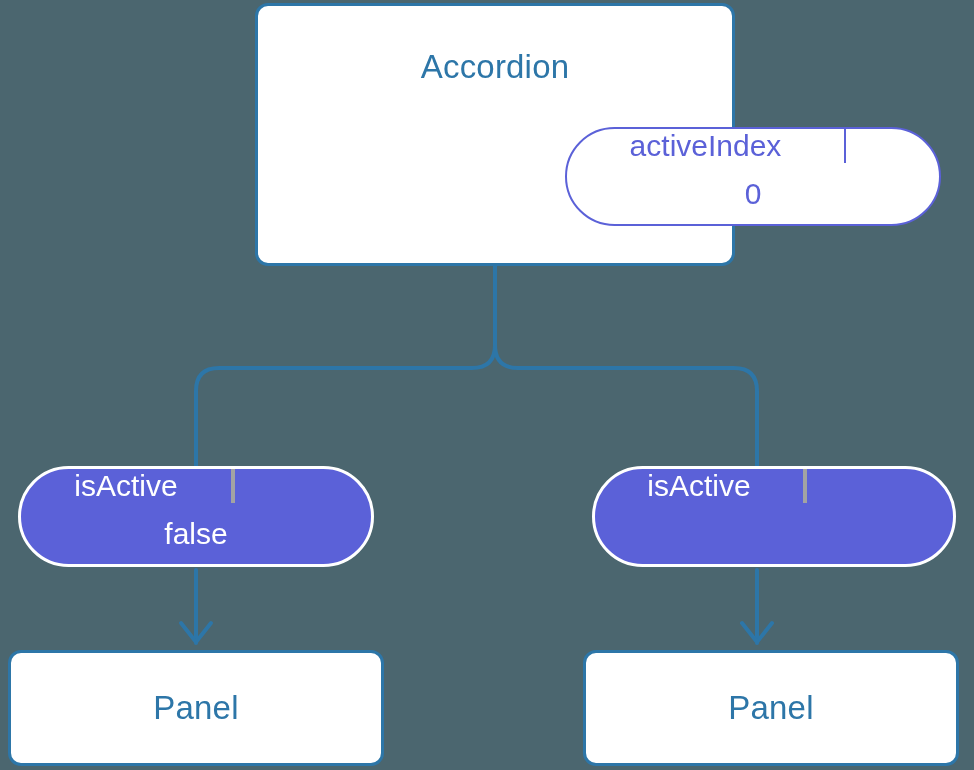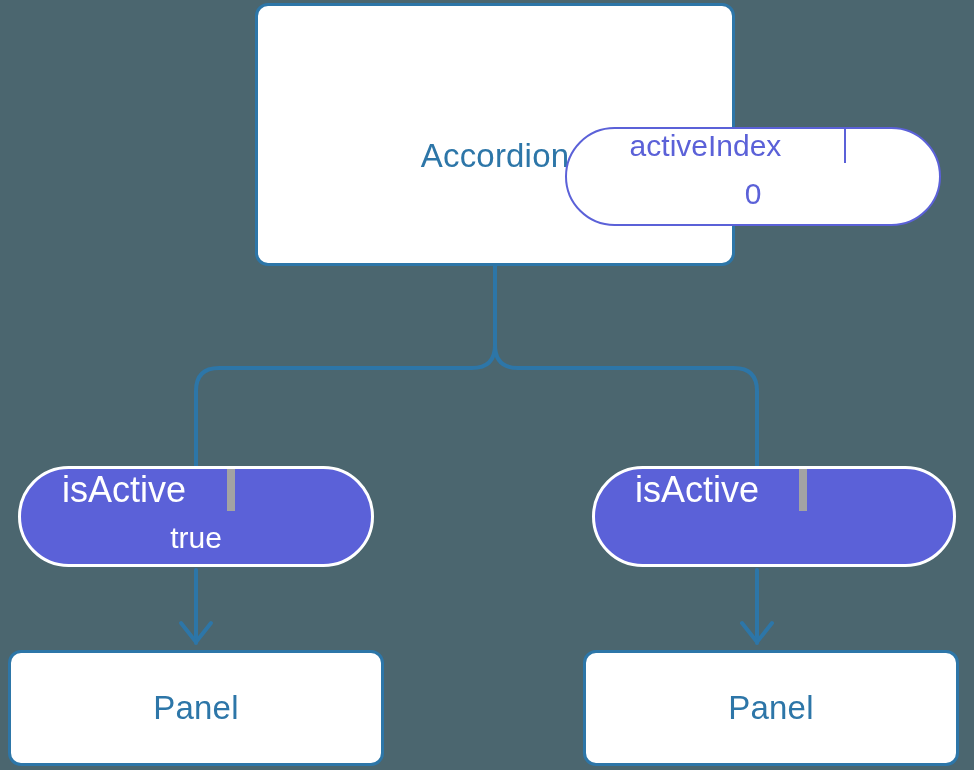--- a/index.html
+++ b/index.html
@@ -48,21 +48,21 @@
     letter-spacing: 0.2px;
     white-space: nowrap;
   }
 
   
   #accordion-node {
     left: 255px;
     top: 3px;
     width: 480px;
     height: 263px;
-    justify-content: center;
+    justify-content: flex-start;
   }
   #accordion-node .node-title {
     margin-top: 42px;
   }
 
   
   .panel-node {
     width: 376px;
     height: 116px;
     justify-content: center;
@@ -110,23 +110,23 @@
   }
 
   
   .pill-solid {
     top: 466px;
     height: 101px;
     border: 3px solid #ffffff;
     background: #5b61d8;
   }
   .pill-solid .pill-key {
-    font-size: 36px;
+    font-size: 30px;
     color: #ffffff;
-    border-right: 8px solid #a3a3a3;
+    border-right: 4px solid #a3a3a3;
   }
   .pill-solid .pill-value {
     flex: 1;
     font-size: 30px;
     color: #ffffff;
   }
   #prop-pill-left  { left: 18px;  width: 356px; }
   #prop-pill-left  .pill-key { width: 214px; }
   #prop-pill-right { left: 592px; width: 364px; }
   #prop-pill-right .pill-key { width: 212px; }
@@ -166,21 +166,21 @@
     <div class="node-title">Accordion</div>
 
     <div class="pill" id="accordion-state-pill">
       <div class="pill-key">activeIndex</div>
       <div class="pill-value">0</div>
     </div>
   </div>
 
   <div class="pill pill-solid" id="prop-pill-left">
     <div class="pill-key">isActive</div>
-    <div class="pill-value">true</div>
+    <div class="pill-value">false</div>
   </div>
 
   <div class="pill pill-solid" id="prop-pill-right">
     <div class="pill-key">isActive</div>
   </div>
 
   <div class="node-box panel-node" id="panel-left">
     <div class="node-title">Panel</div>
   </div>
 

